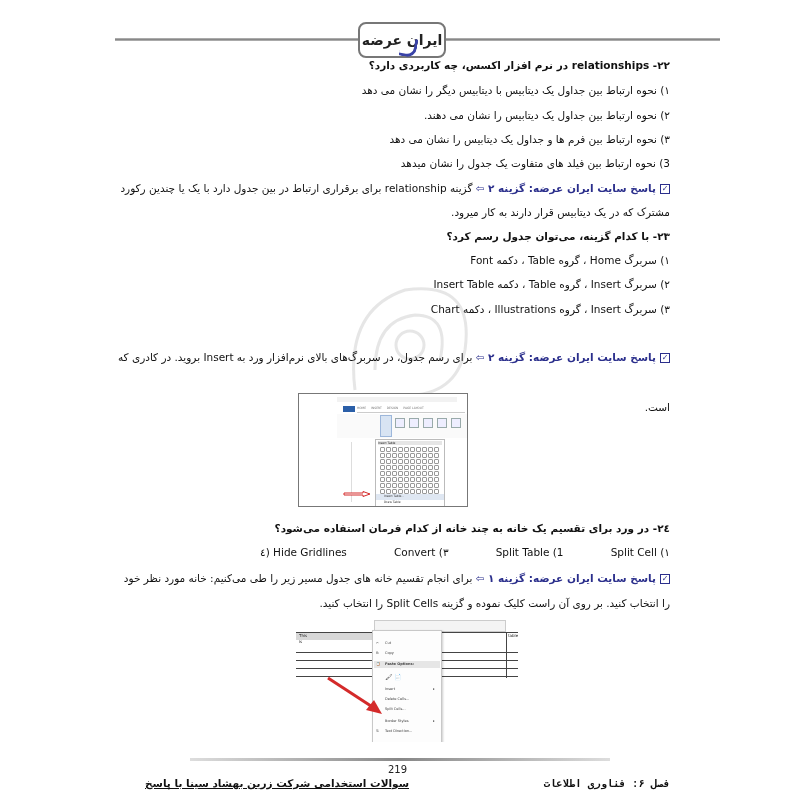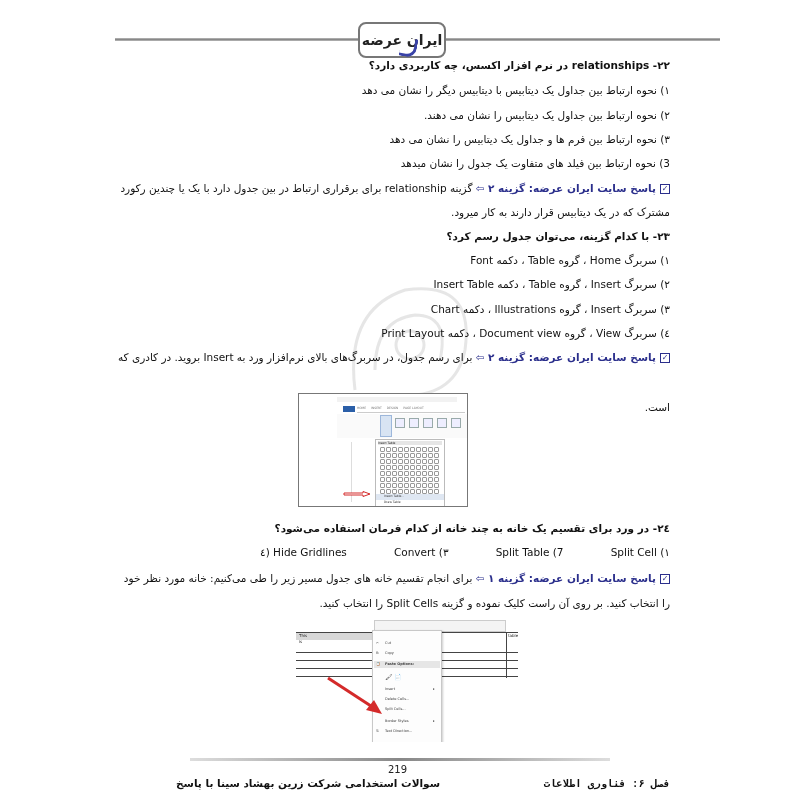--- a/index.html
+++ b/index.html
@@ -70,21 +70,21 @@
   .s2-item { position:absolute; left:12px; font-size:3.5px; color:#444; white-space:nowrap; }
   .s2-paste-hl { position:absolute; left:1px; top:30px; width:66px; height:7px; background:#e6e6e6; }
   .s2-arrow { position:absolute; left:30px; top:56px; width:60px; height:40px; }
 
   
   .foot-line { position:absolute; left:190px; top:758px; width:420px; height:3px;
                background:linear-gradient(90deg,#ddd,#888,#ddd); }
   .page-num { position:absolute; left:388px; top:764px; font-size:10px; color:#222; }
   .foot { position:absolute; top:777px; font-size:10.5px; font-weight:bold; direction:rtl; white-space:nowrap; }
   .foot.r { right:130px;font-family:Liberation Mono, monospace; }
-  .foot.l { left:176px; }
+  .foot.l { left:145px;text-decoration:underline; }
 
   
   .wm { position:absolute; left:335px; top:270px; width:150px; height:140px; opacity:.18; }
 </style>
 </head>
 <body>
 
 <div class="page">
 
   <div class="hdr-line l"></div>
@@ -109,21 +109,20 @@
     <span class="chk">✓</span><span class="ans-label">پاسخ سایت ایران عرضه: گزینه ۲</span>
     <span class="arrow-g">⇦</span>
     <span class="ans">گزینه relationship برای برقراری ارتباط در بین جدول دارد با یک یا چندین رکورد</span>
   </div>
   <div class="line" style="top:205px">مشترک که در یک دیتابیس قرار دارند به کار میرود.</div>
 
   <div class="line q" style="top:229px">۲۳- با کدام گزینه، می‌توان جدول رسم کرد؟</div>
   <div class="line opt" style="top:253px">۱) سربرگ Home ، گروه Table ، دکمه Font</div>
   <div class="line opt" style="top:277px">۲) سربرگ Insert ، گروه Table ، دکمه Insert Table</div>
   <div class="line opt" style="top:302px">۳) سربرگ Insert ، گروه Illustrations ، دکمه Chart</div>
-  <div class="line opt" style="top:326px">٤) سربرگ View ، گروه Document view ، دکمه Print Layout</div>
   <div class="line" style="top:350px">
     <span class="chk">✓</span><span class="ans-label">پاسخ سایت ایران عرضه: گزینه ۲</span>
     <span class="arrow-g">⇦</span>
     <span class="ans">برای رسم جدول، در سربرگ‌های بالای نرم‌افزار ورد به Insert بروید. در کادری که</span>
   </div>
   <div class="line" style="top:400px">است.</div>
 
   <div class="shot1">
     <div class="s1-qat"></div>
     <div class="s1-file"></div>
@@ -229,21 +228,21 @@
       <div class="s1-draw">Draw Table</div>
     </div>
     <svg class="s1-arrow" viewBox="0 0 28 6">
       <path d="M1 2 H20 V0.5 L27 3 L20 5.5 V4 H1 Z" fill="#fff" stroke="#d42a2a" stroke-width="1"></path>
     </svg>
   </div>
 
   <div class="line q" style="top:521px">۲٤- در ورد برای تقسیم یک خانه به چند خانه از کدام فرمان استفاده می‌شود؟</div>
   <div class="optrow">
     <span>Split Cell (۱</span>
-    <span>Split Table (7</span>
+    <span>Split Table (1</span>
     <span>Convert (۳</span>
     <span>Hide Gridlines (٤</span>
   </div>
   <div class="line" style="top:571px">
     <span class="chk">✓</span><span class="ans-label">پاسخ سایت ایران عرضه: گزینه ۱</span>
     <span class="arrow-g">⇦</span>
     <span class="ans">برای انجام تقسیم خانه های جدول مسیر زیر را طی می‌کنیم: خانه مورد نظر خود</span>
   </div>
   <div class="line" style="top:596px">را انتخاب کنید. بر روی آن راست کلیک نموده و گزینه Split Cells را انتخاب کنید.</div>
 

